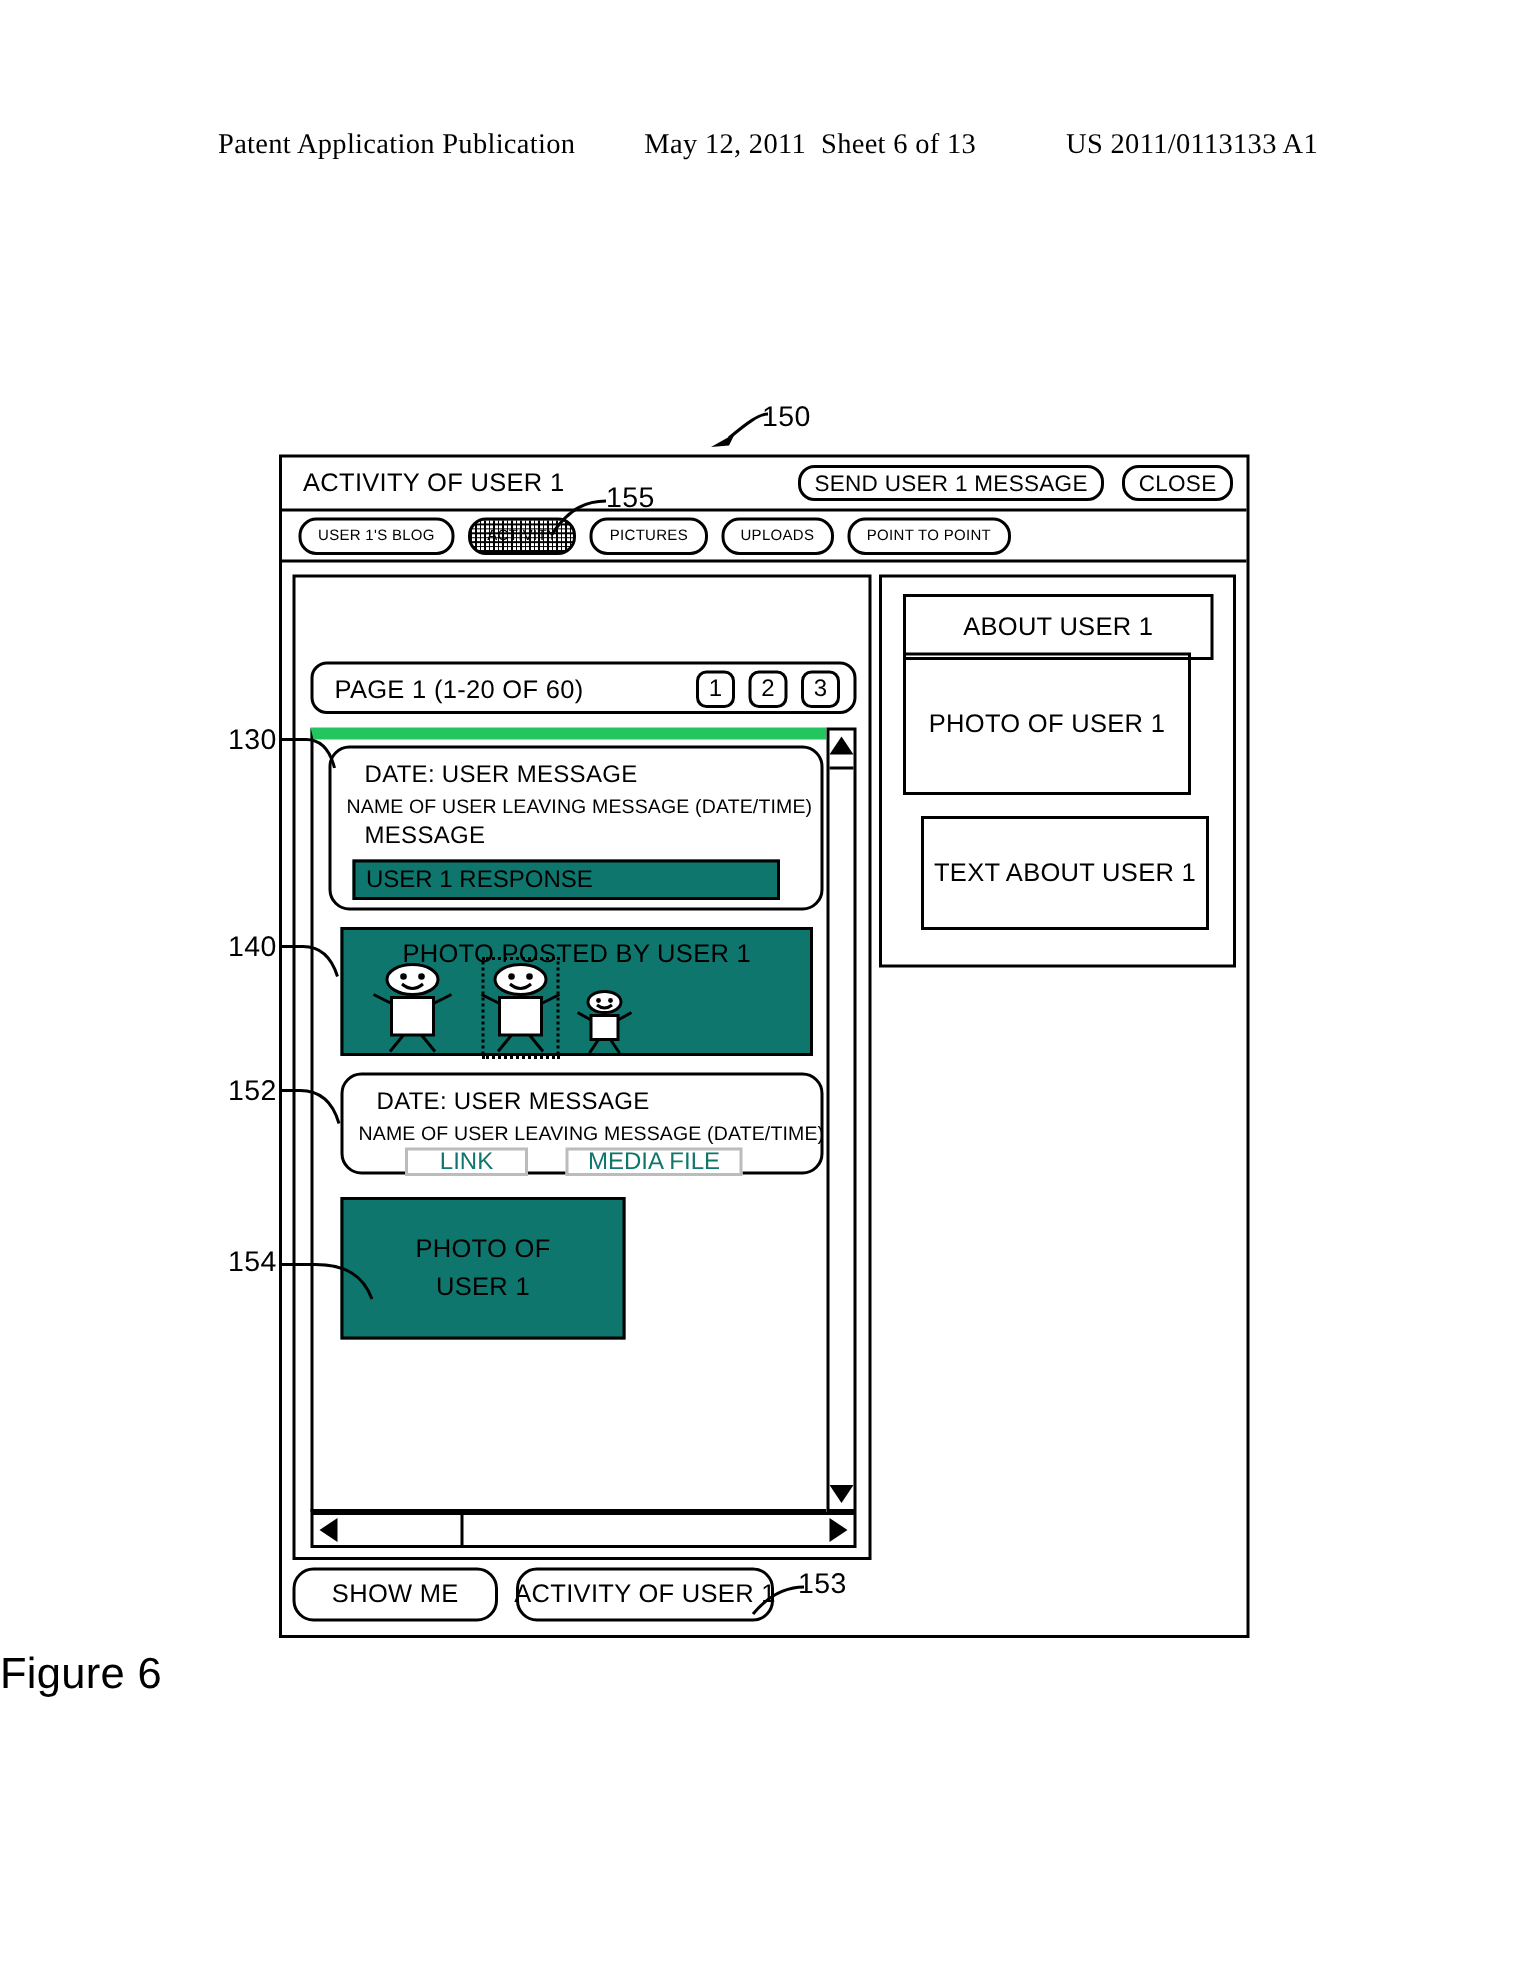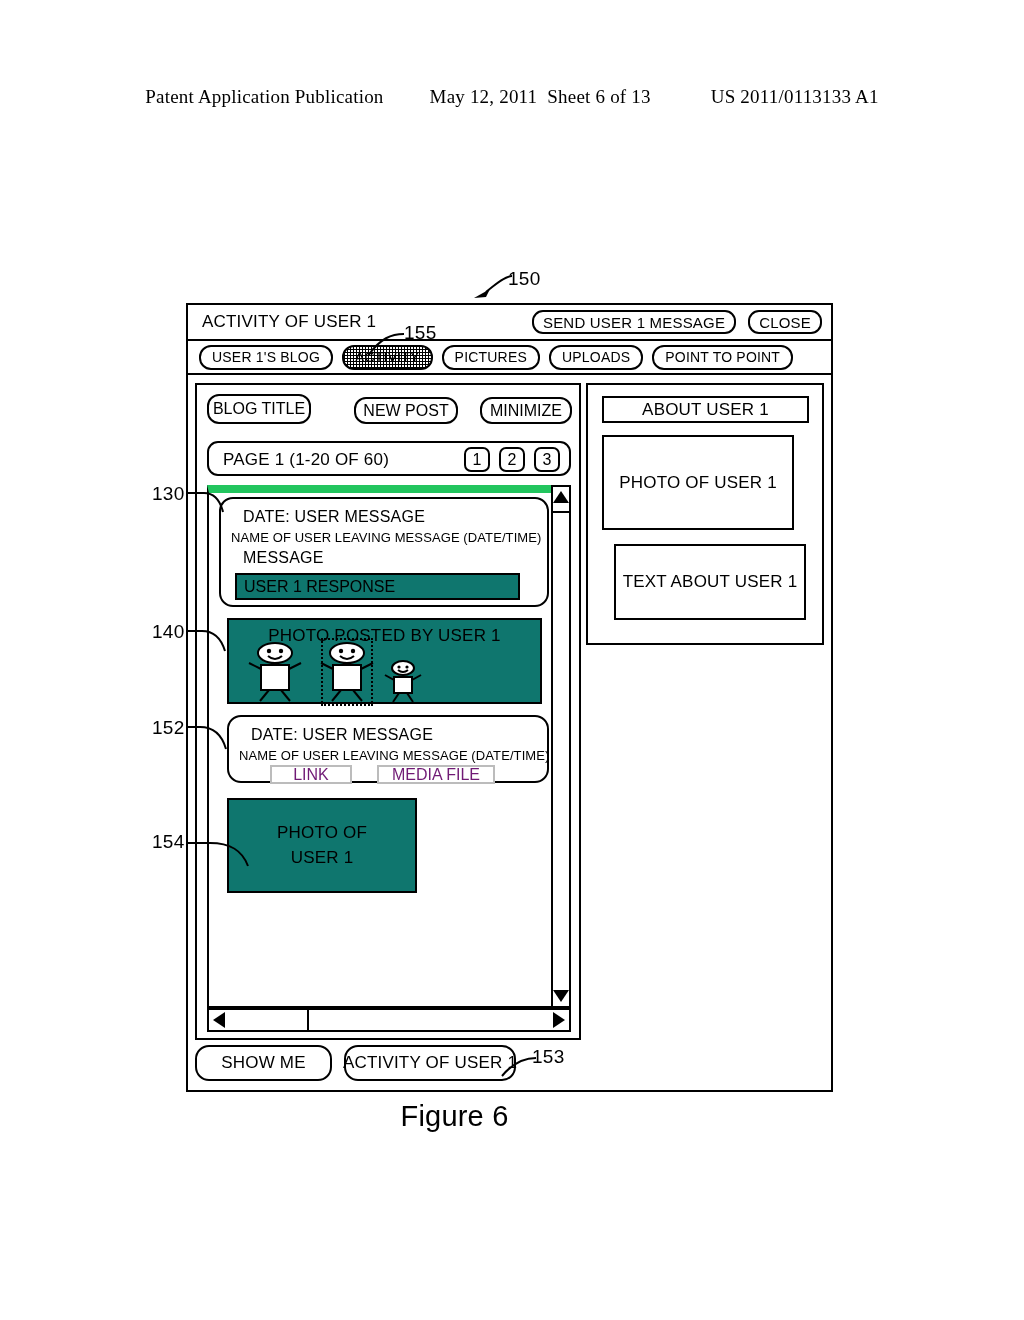--- a/index.html
+++ b/index.html
@@ -34,25 +34,24 @@
   .patent-header .ph-pub { margin-right: 46px; }
   .patent-header .ph-date { margin-right: 10px; }
   .patent-header .ph-sheet { margin-right: 60px; }
 
   
   .figure-caption {
     position: absolute;
     left: 0;
     top: 1100px;
     width: 851px;
-    text-align: center;
+    text-align: left;
     font-size: 29px;
     font-family: "Liberation Sans", sans-serif;
     letter-spacing: 0.2px;
-    margin-left: 29px;
   }
 
   
   .callout {
     position: absolute;
     font-size: 19px;
     font-family: "Liberation Sans", sans-serif;
     letter-spacing: 0.3px;
     white-space: nowrap;
   }
@@ -127,21 +126,21 @@
     padding-left: 11px;
   }
   .tab {
     border: 2px solid #000;
     border-radius: 12px;
     height: 25px;
     display: inline-flex;
     align-items: center;
     justify-content: center;
     padding: 0 11px;
-    font-size: 14px;
+    font-size: 10px;
     letter-spacing: 0.2px;
     white-space: nowrap;
     background: #fff;
     box-sizing: border-box;
   }
   
   .tab.selected {
     background-image:
       repeating-linear-gradient(0deg, #000 0px, #000 1px, transparent 1px, transparent 3px),
       repeating-linear-gradient(90deg, #000 0px, #000 1px, transparent 1px, transparent 3px);
@@ -332,21 +331,21 @@
     letter-spacing: 0.2px;
   }
 
   .attach-btn {
     position: absolute;
     border: 2px solid #bcbcbc;
     box-sizing: border-box;
     display: flex; align-items: center; justify-content: center;
     font-size: 16px;
     background: #fff;
-    color: #701a75;
+    color: #0f766e;
   }
 
   .photo-user-box {
     position: absolute;
     display: flex;
     align-items: center;
     justify-content: center;
     text-align: center;
     font-size: 17px;
     line-height: 1.45;
@@ -436,21 +435,21 @@
     height: 262px;
     border: 2px solid #000;
     box-sizing: border-box;
     background: #fff;
   }
   .about-header {
     position: absolute;
     left: 14px;
     top: 11px;
     width: 207px;
-    height: 27px;
+    height: 44px;
     border: 2px solid #000;
     box-sizing: border-box;
     display: flex; align-items: center; justify-content: center;
     font-size: 17px;
     letter-spacing: 0.2px;
   }
   .about-photo {
     position: absolute;
     left: 14px;
     top: 50px;
@@ -547,25 +546,20 @@
       </div>
     <div class="tab">
         <span>POINT TO POINT</span>
       </div>
   </div>
 
   <div class="window-body">
 
     <div class="blog-panel">
 
-      <div class="blog-toolbar">
-        <div class="blog-title-btn">BLOG TITLE</div>
-        <div class="new-post-btn">NEW POST</div>
-        <div class="minimize-btn">MINIMIZE</div>
-      </div>
 
       <div class="pager-bar">
         <div class="pager-label">PAGE 1 (1-20 OF 60)</div>
         <div class="pager-nums">
           <div class="page-num">1</div>
           <div class="page-num">2</div>
           <div class="page-num">3</div>
         </div>
       </div>
 

